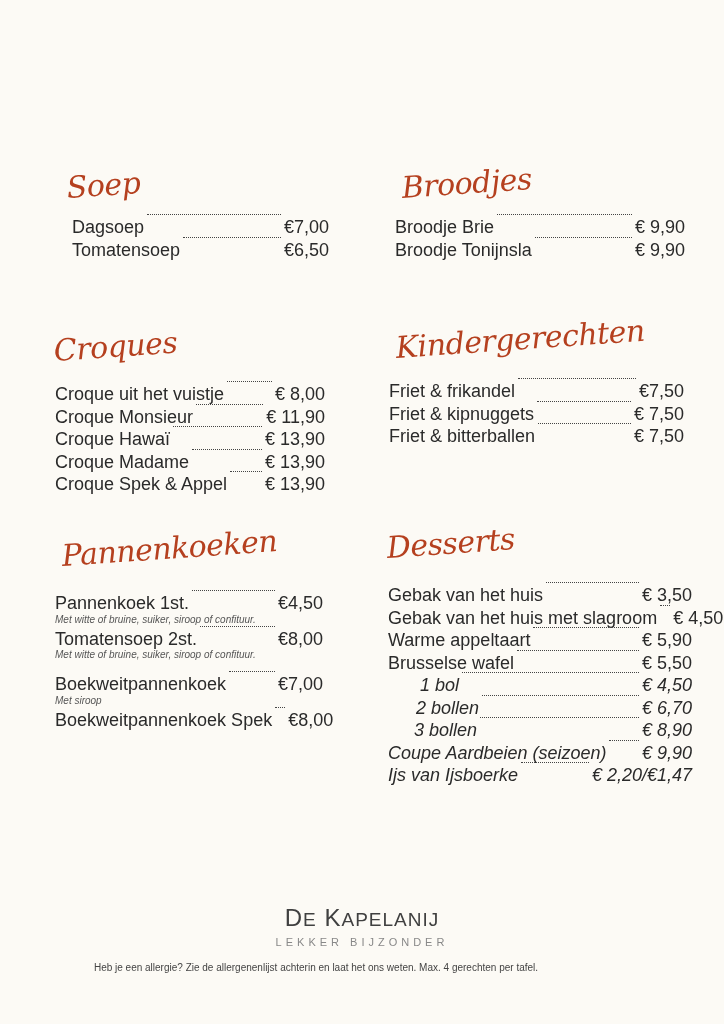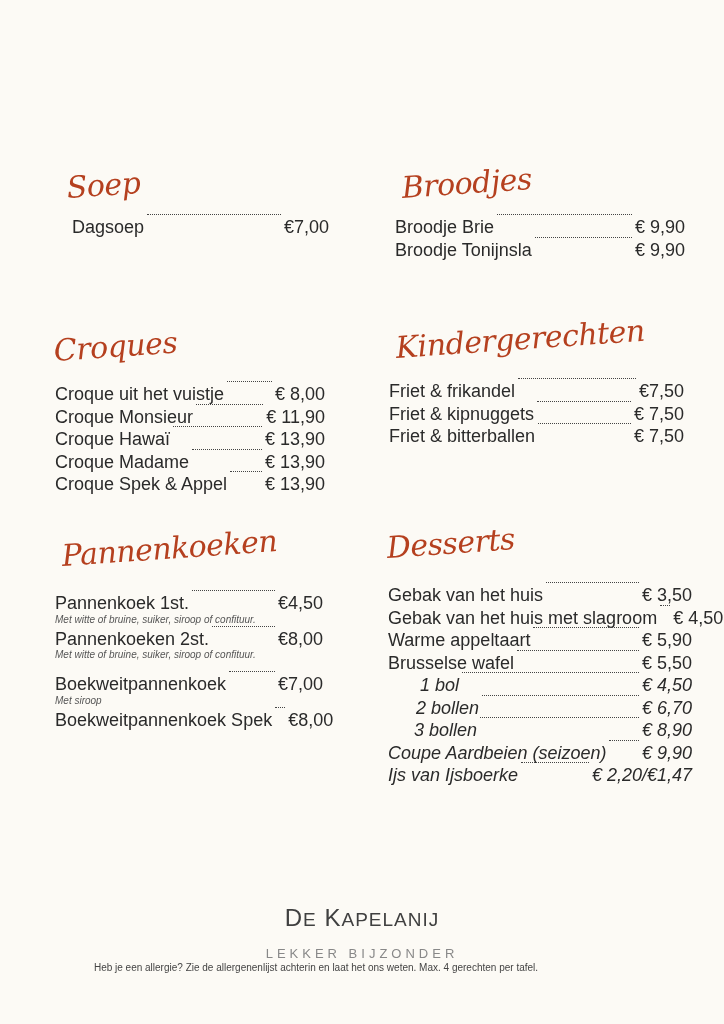--- a/index.html
+++ b/index.html
@@ -17,32 +17,37 @@
   .item .name { white-space:nowrap; }
   .item .dots { flex:1; border-bottom:1px dotted #444; margin:0 3px; transform:translateY(-3px); min-width:10px; }
   .item .price { white-space:nowrap; }
   .note { font-size:10px; font-style:italic; color:#555; margin:-2px 0 4px 0; }
   .italic .name, .italic .price { font-style:italic; }
   .plain { font-size:14px; font-style:italic; height:22.5px; }
   .indent { padding-left:32px; }
   .brand { position:absolute; left:0; width:724px; top:904px; text-align:center; }
   .brand-title { font-family:"Liberation Sans", sans-serif; font-size:24px; color:#404040; letter-spacing:1px; }
   .brand-title .small { font-size:19px; }
-  .brand-sub { font-size:13px; letter-spacing:4px; color:#888; margin-top:14px; }
+  .brand-sub { font-size:11px; letter-spacing:4px; color:#888; margin-top:4px; }
   .allergy { position:absolute; left:0; width:632px; top:962px; text-align:center; font-size:10px; color:#444; }
 </style>
 </head>
 <body>
 
 <div class="section" style="left:72px; top:170px; width:257px;">
   <div class="heading" style="margin-left:-4px;">Soep</div>
   <div class="item">
       <span class="name">Dagsoep</span>
       <span class="dots"></span>
       <span class="price">€7,00</span>
+    </div>
+  <div class="item">
+      <span class="name">Tomatensoep</span>
+      <span class="dots"></span>
+      <span class="price">€6,50</span>
     </div>
 </div>
 
 <div class="section" style="left:395px; top:170px; width:290px;">
   <div class="heading" style="margin-left:8px;">Broodjes</div>
   <div class="item">
       <span class="name">Broodje Brie</span>
       <span class="dots"></span>
       <span class="price">€ 9,90</span>
     </div>
@@ -103,21 +108,21 @@
 
 <div class="section" style="left:55px; top:538px; width:268px;">
   <div class="heading" style="margin-left:8px; margin-bottom:20px;">Pannenkoeken</div>
   <div class="item">
       <span class="name">Pannenkoek 1st.</span>
       <span class="dots"></span>
       <span class="price">€4,50</span>
     </div>
   <div class="note">Met witte of bruine, suiker, siroop of confituur.</div>
   <div class="item">
-      <span class="name">Pannenkoeken 2st.</span>
+      <span class="name">Tomatensoep 2st.</span>
       <span class="dots"></span>
       <span class="price">€8,00</span>
     </div>
   <div class="note" style="margin-bottom:14px;">Met witte of bruine, suiker, siroop of confituur.</div>
   <div class="item">
       <span class="name">Boekweitpannenkoek</span>
       <span class="dots"></span>
       <span class="price">€7,00</span>
     </div>
   <div class="note">Met siroop</div>

